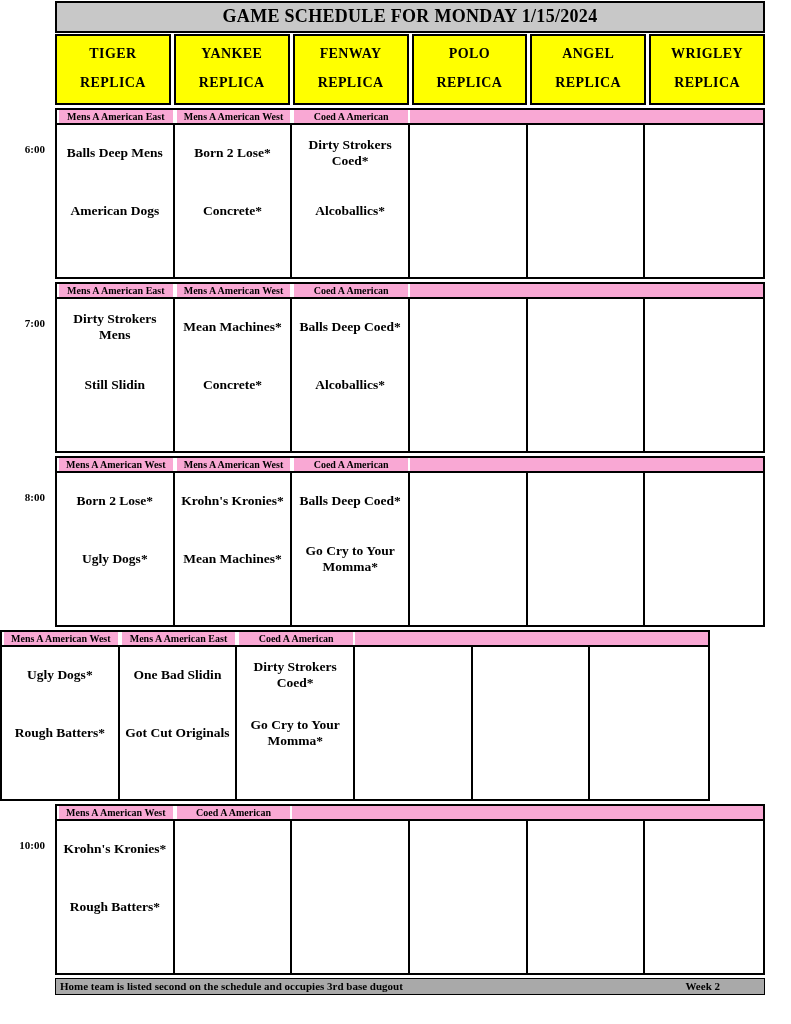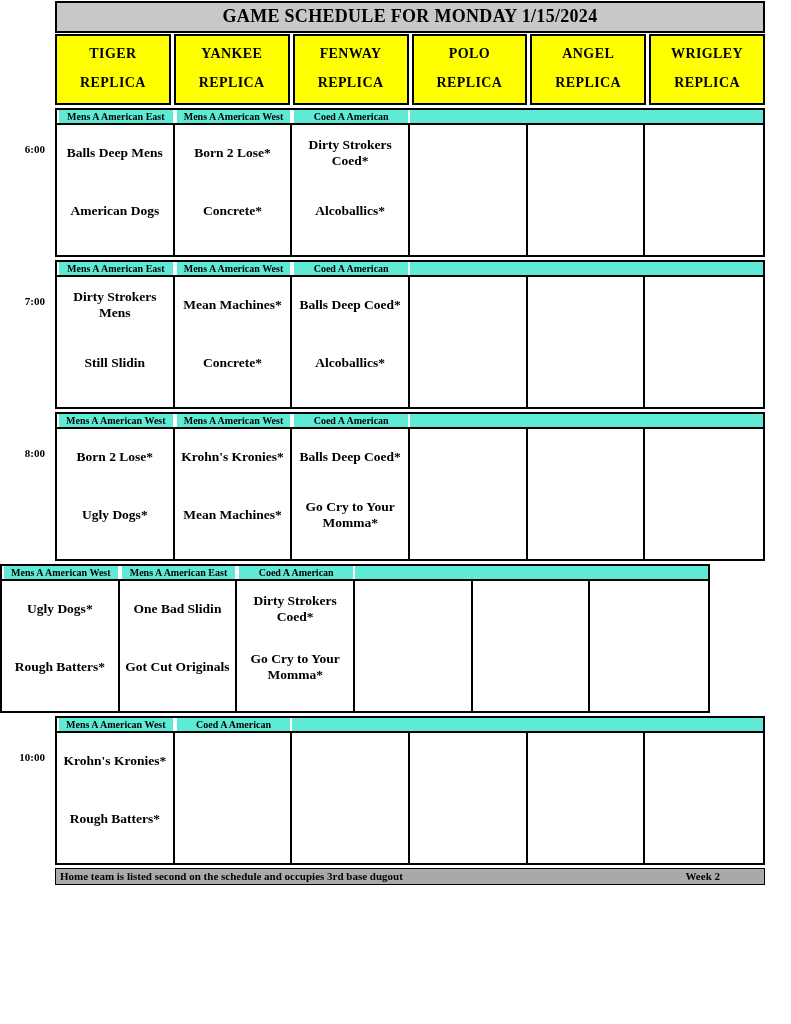--- a/index.html
+++ b/index.html
@@ -36,28 +36,28 @@
     font-size: 11px;
   }
   .block-main { width: 710px; }
 
   .league-row {
     display: grid; grid-template-columns: repeat(6, 1fr);
     background: #fff; height: 15px;
     border: 2px solid #000; border-bottom: none;
   }
   .league-cell {
-    background: #5eead4; font-size: 10px; text-align: center;
+    background: #f9a8d4; font-size: 10px; text-align: center;
     line-height: 13px; white-space: nowrap; overflow: hidden;
   }
   .league-cell.txt { margin: 0 2px; }
 
   .body-row {
     display: grid; grid-template-columns: repeat(6, 1fr);
-    border: 2px solid #000; height: 134px; background: #fff;
+    border: 2px solid #000; height: 156px; background: #fff;
   }
   .game-cell {
     border-right: 2px solid #000;
     display: flex; flex-direction: column;
     padding: 8px 2px 4px;
   }
   .game-cell:last-child { border-right: none; }
   .team {
     min-height: 40px; display: flex; align-items: center; justify-content: center;
     text-align: center; font-size: 13.5px; line-height: 1.15;

